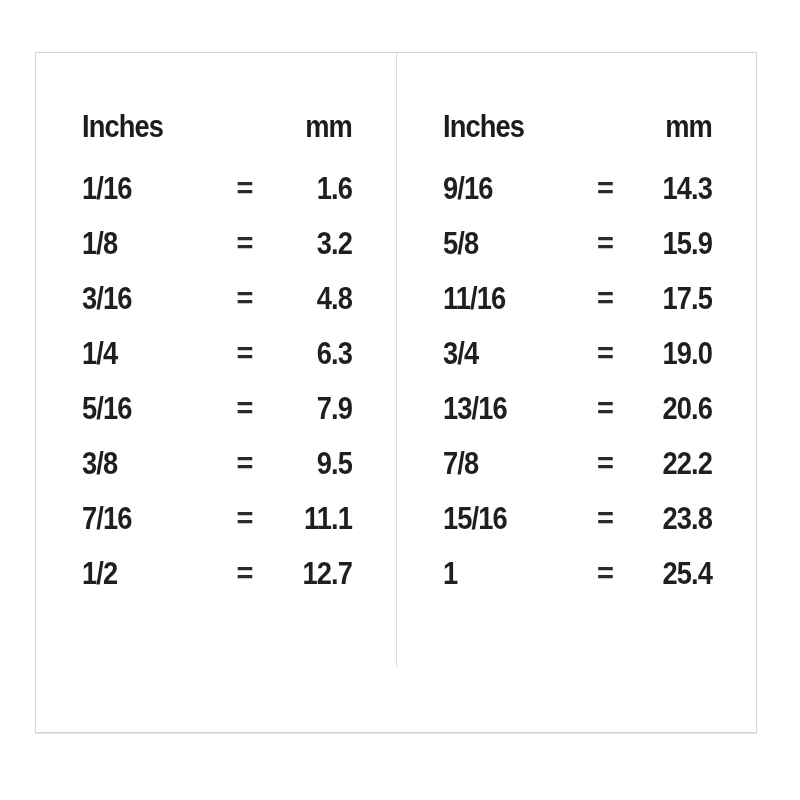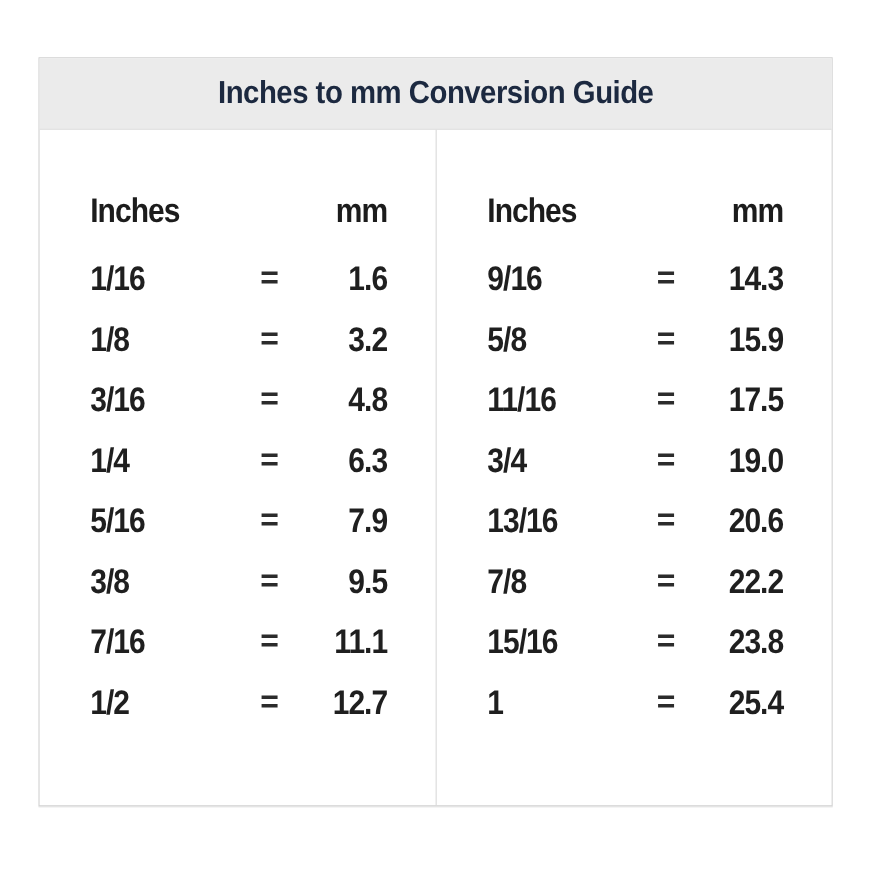--- a/index.html
+++ b/index.html
@@ -89,23 +89,20 @@
     margin-bottom: 4px;
   }
   .header-row .frac, .header-row .val { color: #1c1c1c; }
 </style>
 </head>
 <body>
 
 <div class="page">
   <div class="guide-card">
 
-    <div class="guide-header">
-      <div class="guide-title">Inches to mm Conversion Guide</div>
-    </div>
 
     <div class="guide-body">
 
       <div class="col">
         <div class="row header-row">
           <span class="frac">Inches</span>
           <span class="eq"></span>
           <span class="val">mm</span>
         </div>
         <div>

